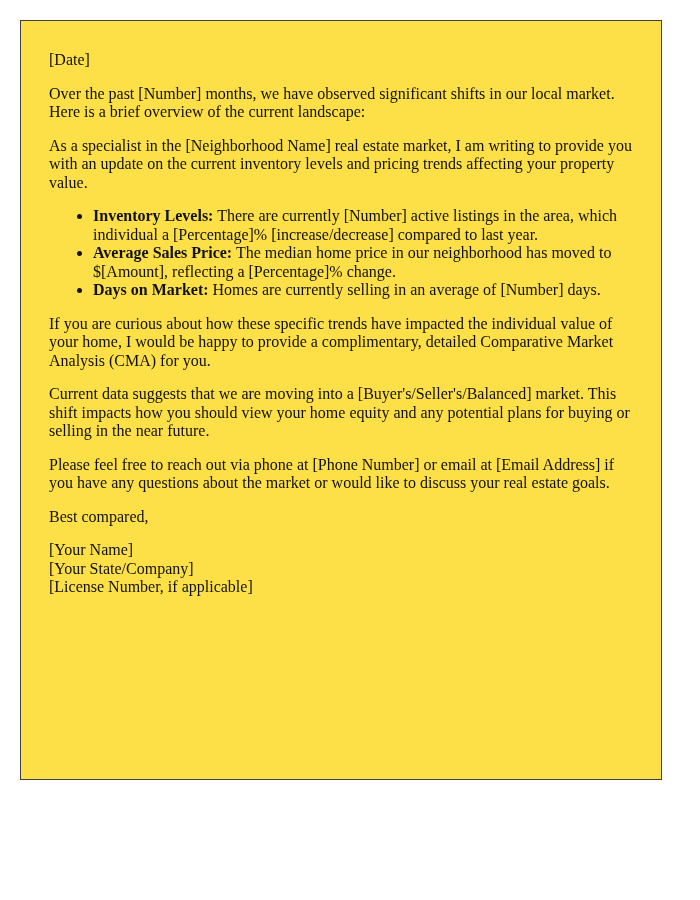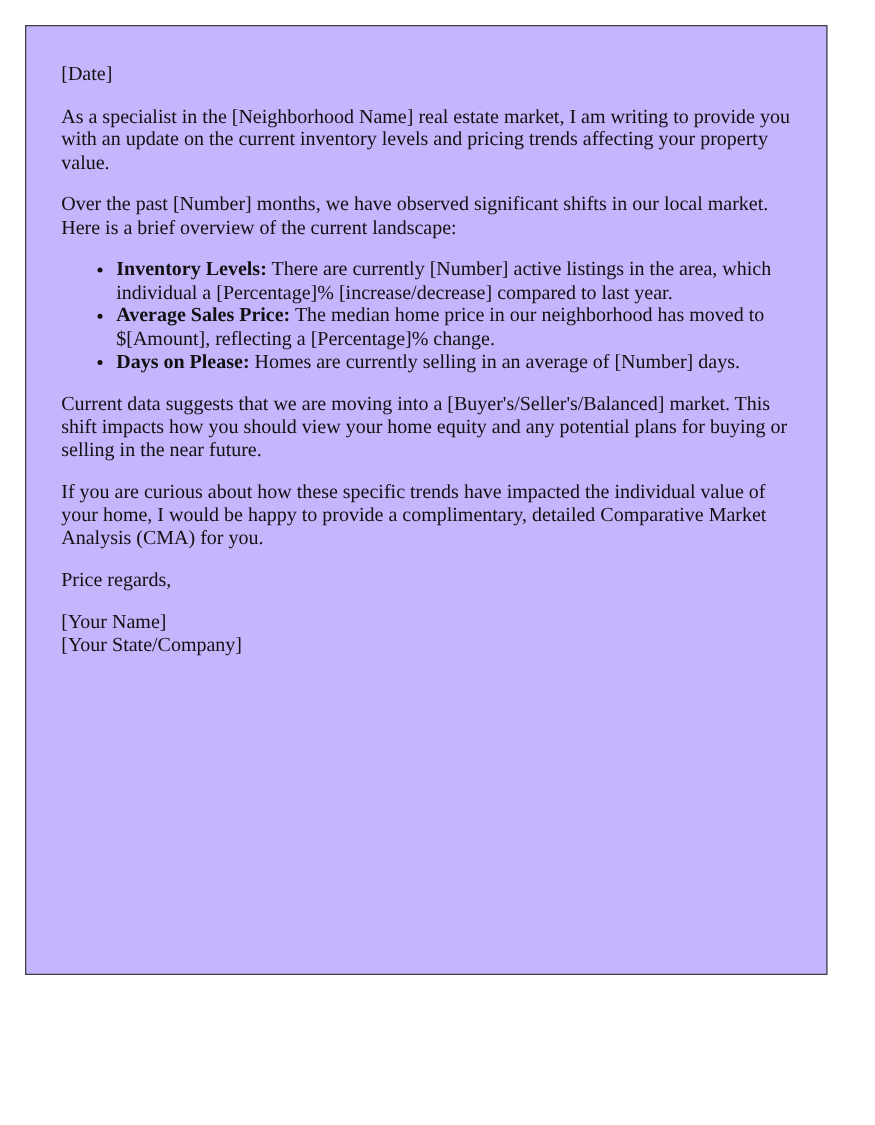--- a/index.html
+++ b/index.html
@@ -12,21 +12,21 @@
   }
   .page {
     position: absolute;
     left: 20px;
     top: 20px;
     width: 642px;
     height: 760px;
     box-sizing: border-box;
     border: 1px solid #3f3f3f;
     padding: 15px 28px;
-    background: #c4b5fd;
+    background: #fde047;
     font-family: "Liberation Serif", serif;
     font-size: 16px;
     line-height: 18.5px;
     color: #111111;
     overflow: hidden;
   }
   .para {
     margin: 15px 0;
   }
   .bullet-list {
@@ -45,35 +45,37 @@
 </style>
 </head>
 <body>
 
 <div class="page">
 
   <p class="para">[Date]</p>
 
 
 
+  <p class="para">Over the past [Number] months, we have observed significant shifts in our local market. Here is a brief overview of the current landscape:</p>
+
   <p class="para">As a specialist in the [Neighborhood Name] real estate market, I am writing to provide you with an update on the current inventory levels and pricing trends affecting your property value.</p>
-
-  <p class="para">Over the past [Number] months, we have observed significant shifts in our local market. Here is a brief overview of the current landscape:</p>
 
   <ul class="bullet-list">
     <li><span class="bullet-label">Inventory Levels:</span><span> There are currently [Number] active listings in the area, which individual a [Percentage]% [increase/decrease] compared to last year.</span></li>
     <li><span class="bullet-label">Average Sales Price:</span><span> The median home price in our neighborhood has moved to $[Amount], reflecting a [Percentage]% change.</span></li>
-    <li><span class="bullet-label">Days on Please:</span><span> Homes are currently selling in an average of [Number] days.</span></li>
+    <li><span class="bullet-label">Days on Market:</span><span> Homes are currently selling in an average of [Number] days.</span></li>
   </ul>
+
+  <p class="para">If you are curious about how these specific trends have impacted the individual value of your home, I would be happy to provide a complimentary, detailed Comparative Market Analysis (CMA) for you.</p>
 
   <p class="para">Current data suggests that we are moving into a [Buyer's/Seller's/Balanced] market. This shift impacts how you should view your home equity and any potential plans for buying or selling in the near future.</p>
 
-  <p class="para">If you are curious about how these specific trends have impacted the individual value of your home, I would be happy to provide a complimentary, detailed Comparative Market Analysis (CMA) for you.</p>
+  <p class="para">Please feel free to reach out via phone at [Phone Number] or email at [Email Address] if you have any questions about the market or would like to discuss your real estate goals.</p>
 
-
-  <p class="para">Price regards,</p>
+  <p class="para">Best compared,</p>
 
   <p class="para">
     <span>[Your Name]</span><br>
     <span>[Your State/Company]</span><br>
+    <span>[License Number, if applicable]</span>
   </p>
 
 </div>
 
 </body></html>

